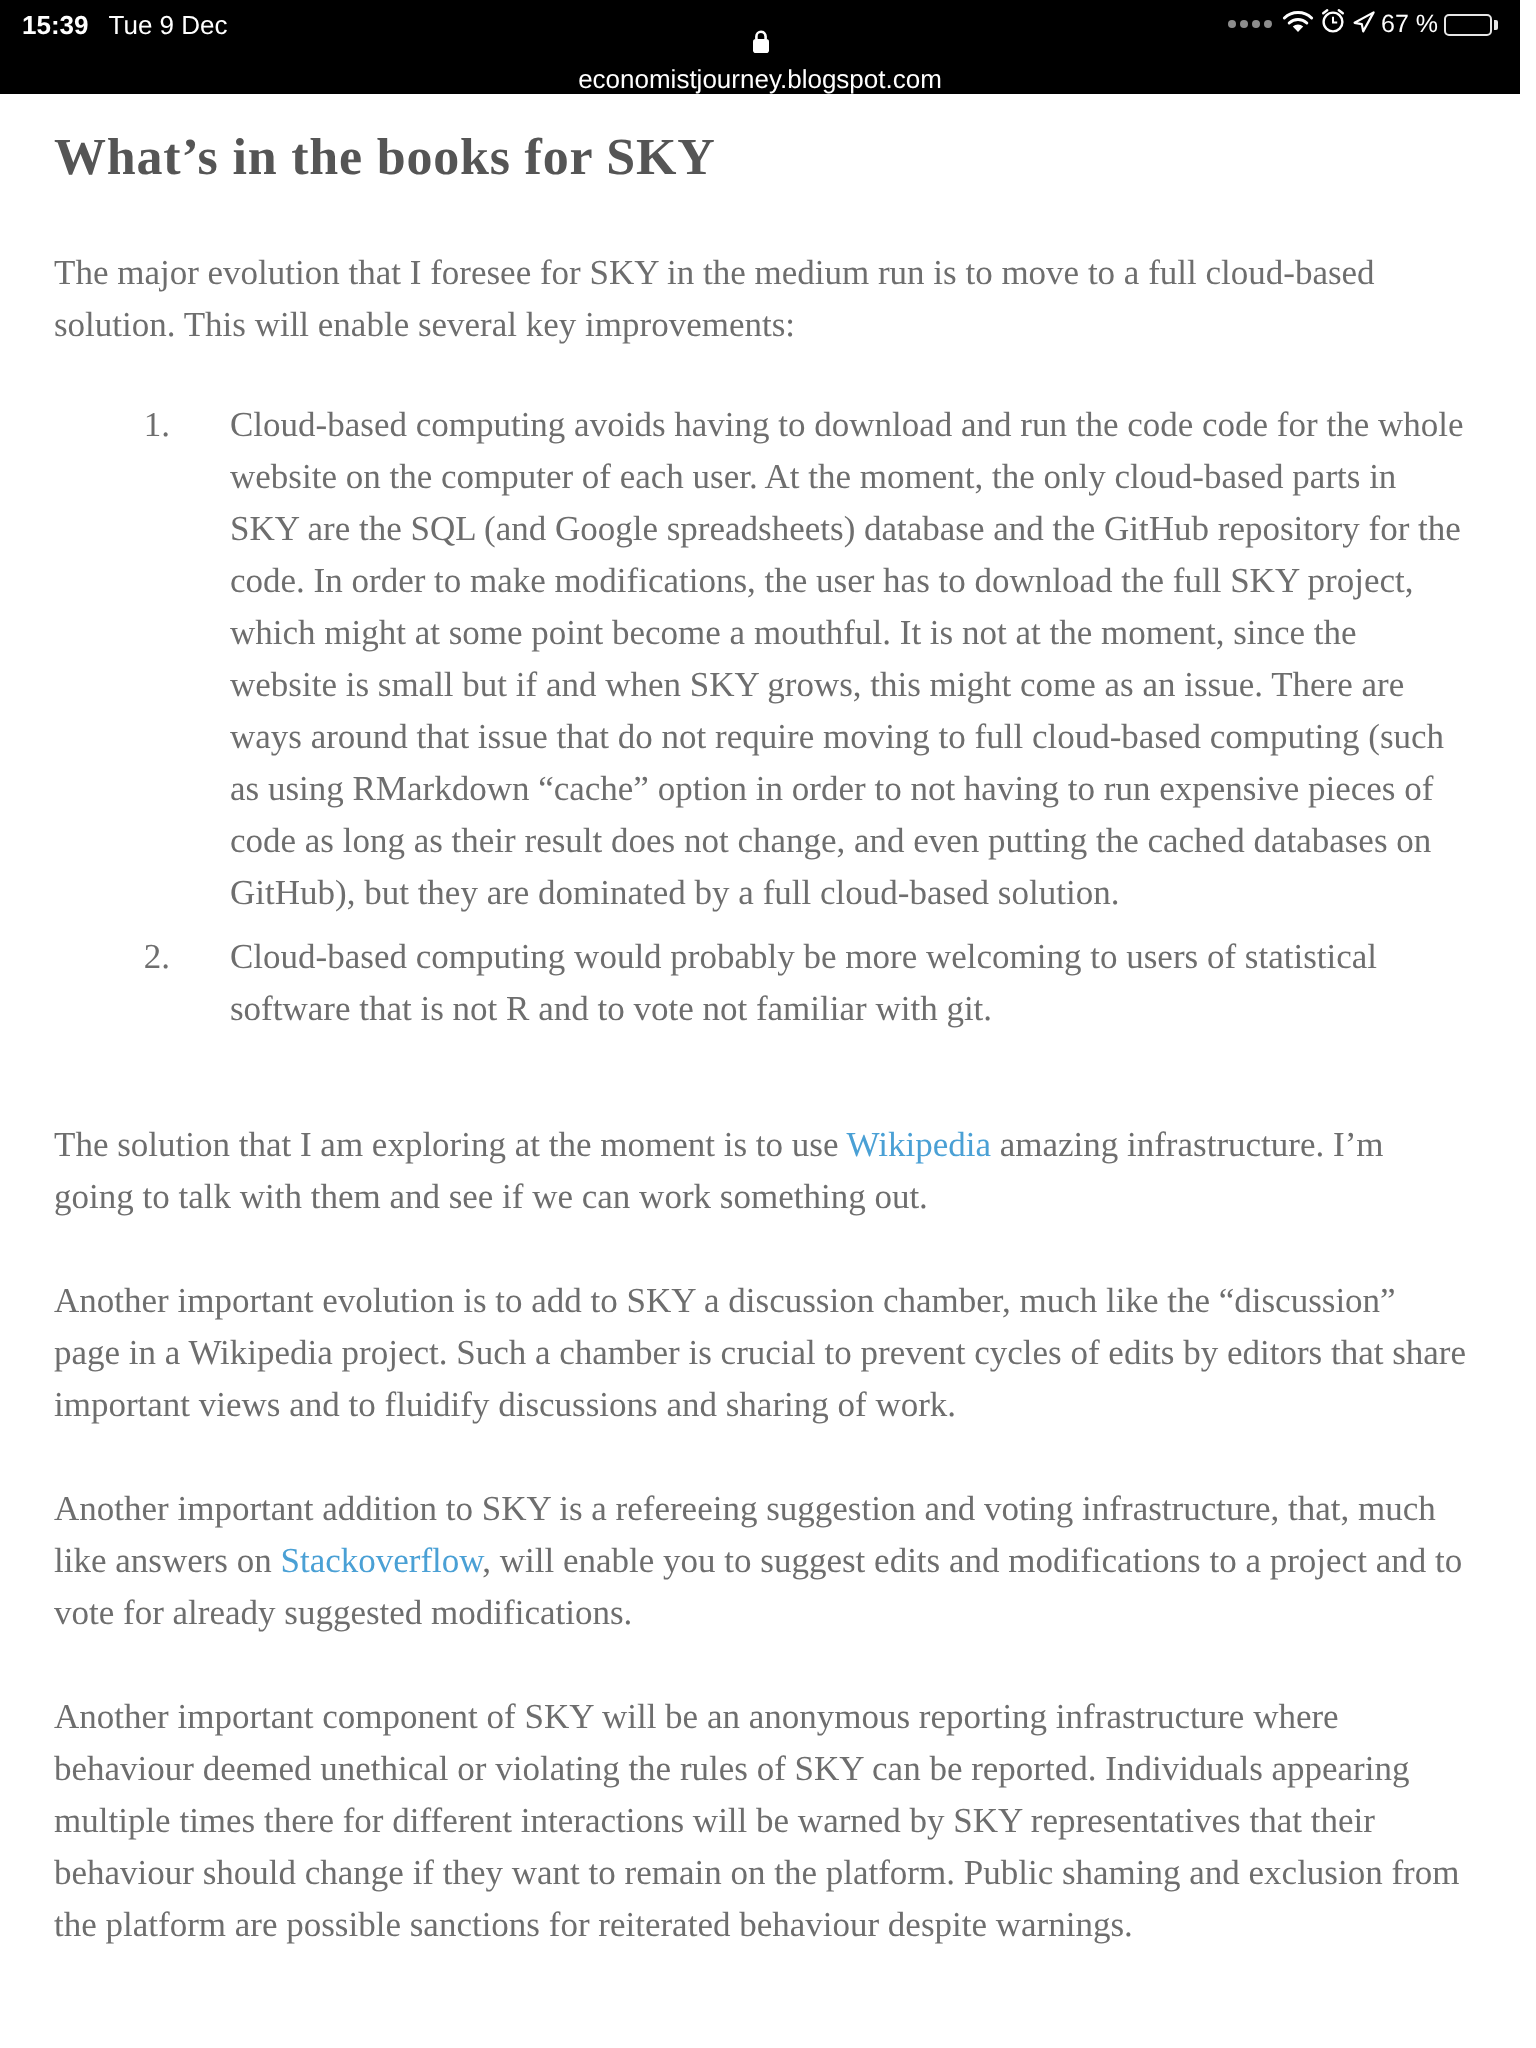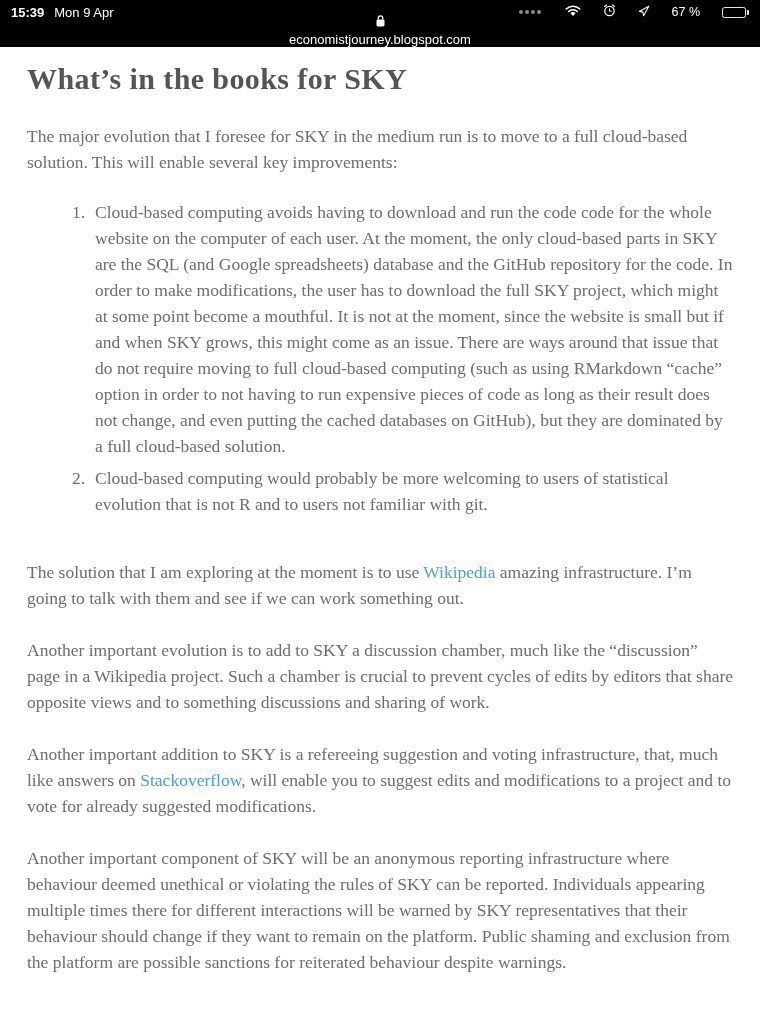--- a/index.html
+++ b/index.html
@@ -24,21 +24,21 @@
   }
   .statusbar {
     height: 20px;
     display: flex; align-items: center; justify-content: space-between;
     padding: 0 11px;
     font-family: "Liberation Sans", sans-serif;
     font-size: 13px;
   }
   .statusbar .left { display: flex; gap: 10px; align-items: center; }
   .statusbar .left .time { font-weight: bold; }
-  .statusbar .right { display: flex; gap: 22px; align-items: center; }
+  .statusbar .right { display: flex; gap: 3px; align-items: center; }
   .cell-dots { display: flex; gap: 2px; align-items: center; margin-right: 2px; }
   .cell-dots i {
     width: 4px; height: 4px; border-radius: 50%;
     background: rgba(255,255,255,.55); display: block;
   }
   .batt-pct { font-size: 12.5px; }
   .battery { display: flex; align-items: center; }
   .batt-body {
     width: 24px; height: 11px;
     border: 1px solid rgba(255,255,255,.9);
@@ -61,21 +61,21 @@
   
   .content {
     flex: 1 1 auto;
     padding: 14px 27px 0 27px;
     color: #6e6e6e;
     font-size: 17.5px;
     line-height: 26px;
     overflow: hidden;
   }
   h1.title {
-    font-size: 30px;
+    font-size: 26px;
     line-height: 36px;
     font-weight: bold;
     color: #555555;
     letter-spacing: 0.4px;
     margin-bottom: 26px;
   }
   p.para { margin-top: 26px; }
   p.first { margin-top: 16px; }
   p.after-list { margin-top: 42px; }
 
@@ -84,34 +84,34 @@
     margin-top: 24px;
   }
   ol.improvements li { display: flex; margin-top: 6px; }
   ol.improvements li:first-child { margin-top: 0; }
   .marker {
     flex: 0 0 26px;
     text-align: right;
     margin-left: 32px;
     margin-right: 10px;
   }
-  .li-text { flex: 1 1 auto; }
+  .li-text { flex: 1 1 auto; margin-left: 20px; }
 
   a.link { color: #4aa0d5; text-decoration: none; cursor: pointer; }
 </style>
 </head>
 <body>
 
 <div class="screen">
 
   <div class="topbar">
     <div class="statusbar">
       <div class="left">
         <span class="time">15:39</span>
-        <span class="date">Mon 9 Apr</span>
+        <span class="date">Tue 9 Dec</span>
       </div>
       <div class="right">
         <span class="cell-dots">
           <i></i>
             <i></i>
             <i></i>
             <i></i>
         </span>
         <span>
           <svg width="16" height="12" viewBox="0 0 16 12">
@@ -156,26 +156,26 @@
 
     <p class="para first">The major evolution that I foresee for SKY in the medium run is to move to a full cloud-based solution. This will enable several key improvements:</p>
 
     <ol class="improvements">
       <li>
         <span class="marker">1.</span>
         <span class="li-text">Cloud-based computing avoids having to download and run the code code for the whole website on the computer of each user. At the moment, the only cloud-based parts in SKY are the SQL (and Google spreadsheets) database and the GitHub repository for the code. In order to make modifications, the user has to download the full SKY project, which might at some point become a mouthful. It is not at the moment, since the website is small but if and when SKY grows, this might come as an issue. There are ways around that issue that do not require moving to full cloud-based computing (such as using RMarkdown “cache” option in order to not having to run expensive pieces of code as long as their result does not change, and even putting the cached databases on GitHub), but they are dominated by a full cloud-based solution.</span>
       </li>
       <li>
         <span class="marker">2.</span>
-        <span class="li-text">Cloud-based computing would probably be more welcoming to users of statistical evolution that is not R and to users not familiar with git.</span>
+        <span class="li-text">Cloud-based computing would probably be more welcoming to users of statistical software that is not R and to vote not familiar with git.</span>
       </li>
     </ol>
 
     <p class="para after-list"><span>The solution that I am exploring at the moment is to use </span><a class="link">Wikipedia</a><span> amazing infrastructure. I’m going to talk with them and see if we can work something out.</span></p>
 
-    <p class="para">Another important evolution is to add to SKY a discussion chamber, much like the “discussion” page in a Wikipedia project. Such a chamber is crucial to prevent cycles of edits by editors that share opposite views and to something discussions and sharing of work.</p>
+    <p class="para">Another important evolution is to add to SKY a discussion chamber, much like the “discussion” page in a Wikipedia project. Such a chamber is crucial to prevent cycles of edits by editors that share important views and to fluidify discussions and sharing of work.</p>
 
     <p class="para"><span>Another important addition to SKY is a refereeing suggestion and voting infrastructure, that, much like answers on </span><a class="link">Stackoverflow</a><span>, will enable you to suggest edits and modifications to a project and to vote for already suggested modifications.</span></p>
 
     <p class="para">Another important component of SKY will be an anonymous reporting infrastructure where behaviour deemed unethical or violating the rules of SKY can be reported. Individuals appearing multiple times there for different interactions will be warned by SKY representatives that their behaviour should change if they want to remain on the platform. Public shaming and exclusion from the platform are possible sanctions for reiterated behaviour despite warnings.</p>
   </div>
 
 </div>
 
 </body></html>

